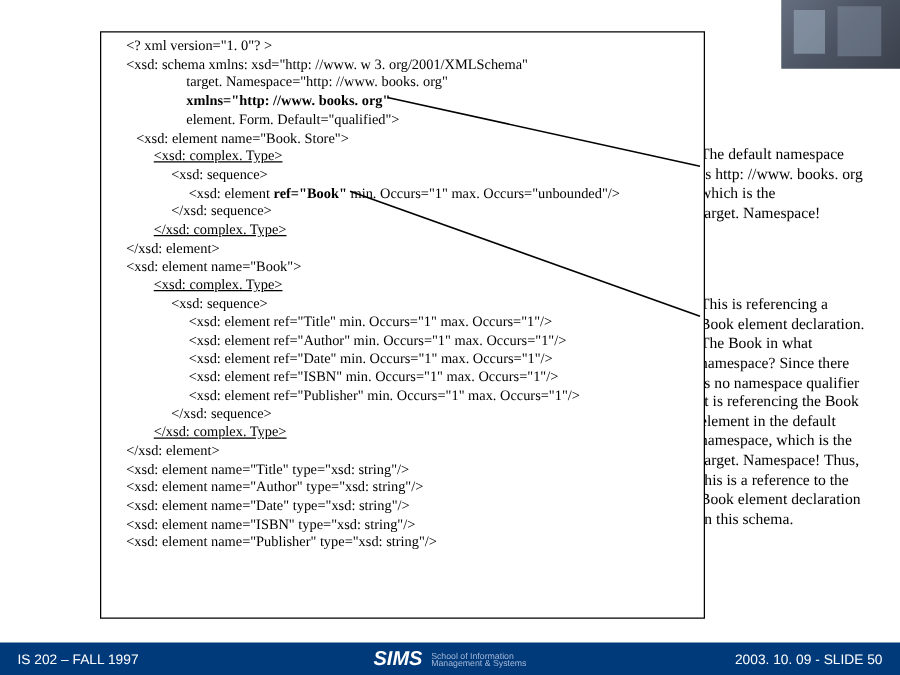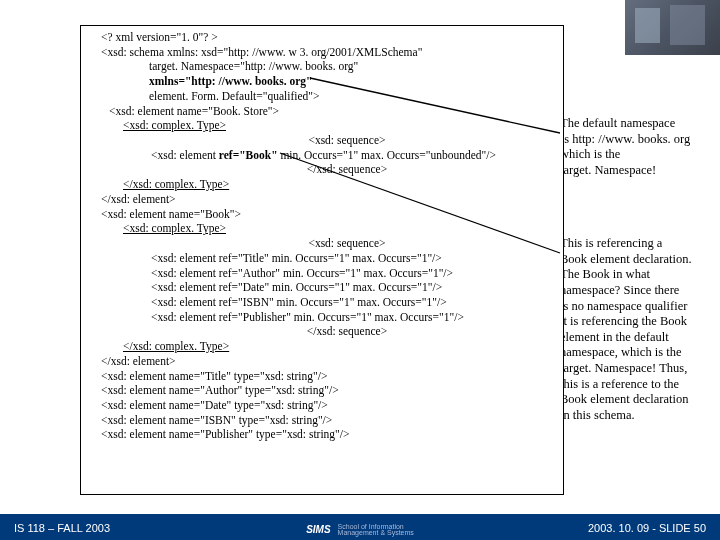--- a/index.html
+++ b/index.html
@@ -5,29 +5,29 @@
   body { margin:0; padding:0; width:720px; height:540px; font-family:"Times New Roman",serif;
          background:#fff; position:relative; overflow:hidden; font-size:12px; }
   .bg-photo { position:absolute; top:0; right:0; width:95px; height:55px;
               background:linear-gradient(135deg,#4a5568 0%,#2d3748 50%,#1a202c 100%); opacity:.85; z-index:0; }
   .bg-photo::before{content:'';position:absolute;left:10px;top:8px;width:25px;height:35px;background:#8b9db0;opacity:.6;}
   .bg-photo::after{content:'';position:absolute;left:45px;top:5px;width:35px;height:40px;background:#6b7a8f;opacity:.5;}
   .code-box { position:absolute; left:80px; top:25px; width:470px; height:460px; border:1.5px solid #000;
               background:#fff; padding:4px 6px; line-height:1.28; z-index:2; }
   .code-box div { white-space:pre; font-family:"Times New Roman",serif; font-size:11.5px; }
   .i1{padding-left:14px;} .i2{padding-left:62px;} .i3{padding-left:22px;} .i4{padding-left:36px;text-decoration:underline;}
-  .i5{padding-left:50px;text-align:center;} .i6{padding-left:64px;} .b{font-weight:bold;}
+  .i5{padding-left:50px;} .i6{padding-left:64px;} .b{font-weight:bold;}
   .note{position:absolute;font-size:12.5px;line-height:1.25;color:#000;z-index:1;}
   .note1{left:560px;top:116px;width:160px;}
   .note2{left:560px;top:236px;width:165px;}
   .footer{position:absolute;left:0;bottom:0;width:720px;height:26px;background:#003a7a;z-index:3;}
   .foot-l{position:absolute;left:14px;bottom:6px;color:#fff;font-family:Arial,sans-serif;font-size:11px;z-index:4;}
   .foot-r{position:absolute;right:14px;bottom:6px;color:#fff;font-family:Arial,sans-serif;font-size:11px;z-index:4;margin-top:14px;}
   .sims{position:absolute;left:50%;transform:translateX(-50%);bottom:3px;z-index:4;text-align:center;}
-  .sims-main{color:#fff;font-family:Arial,sans-serif;font-weight:bold;font-size:10px;font-style:italic;display:inline;}
+  .sims-main{color:#fff;font-family:Arial,sans-serif;font-weight:bold;font-size:16px;font-style:italic;display:inline;}
   .sims-sub{color:#a7b8d8;font-family:Arial,sans-serif;font-size:7px;line-height:.9;display:inline-block;text-align:left;vertical-align:middle;margin-left:4px;}
   svg.arrows{position:absolute;left:0;top:0;width:720px;height:540px;z-index:2;pointer-events:none;}
 </style>
 </head>
 <body>
 
 <div class="bg-photo"></div>
 
 <div class="code-box">
   <div class="i1">&lt;? xml version="1. 0"? &gt;</div>
@@ -76,21 +76,21 @@
 this is a reference to the
 Book element declaration
 in this schema.</div>
 
 <svg class="arrows">
   <line x1="310" y1="78" x2="560" y2="133" stroke="#000" stroke-width="1.3"></line>
   <line x1="280" y1="153" x2="560" y2="253" stroke="#000" stroke-width="1.3"></line>
 </svg>
 
 <div class="footer"></div>
-<div class="foot-l">IS 118 – FALL 2003</div>
+<div class="foot-l">IS 202 – FALL 1997</div>
 <div class="foot-r">2003. 10. 09 - SLIDE 50</div>
 <div class="sims">
   <span class="sims-main">SIMS</span>
   <span class="sims-sub">
     <span>School of Information</span><br>
     <span>Management &amp; Systems</span>
   </span>
 </div>
 
 </body></html>

